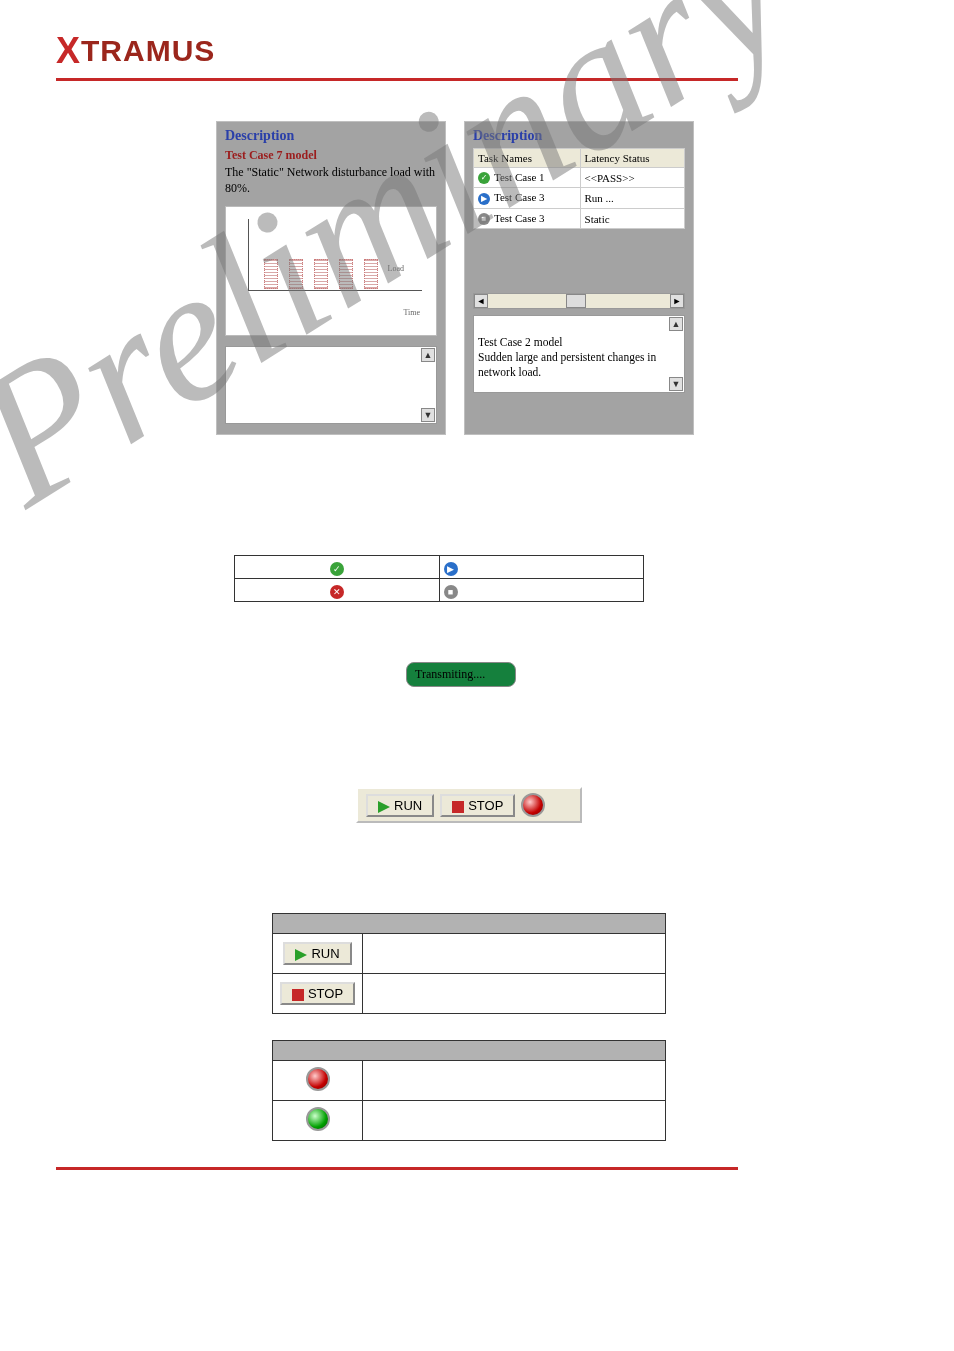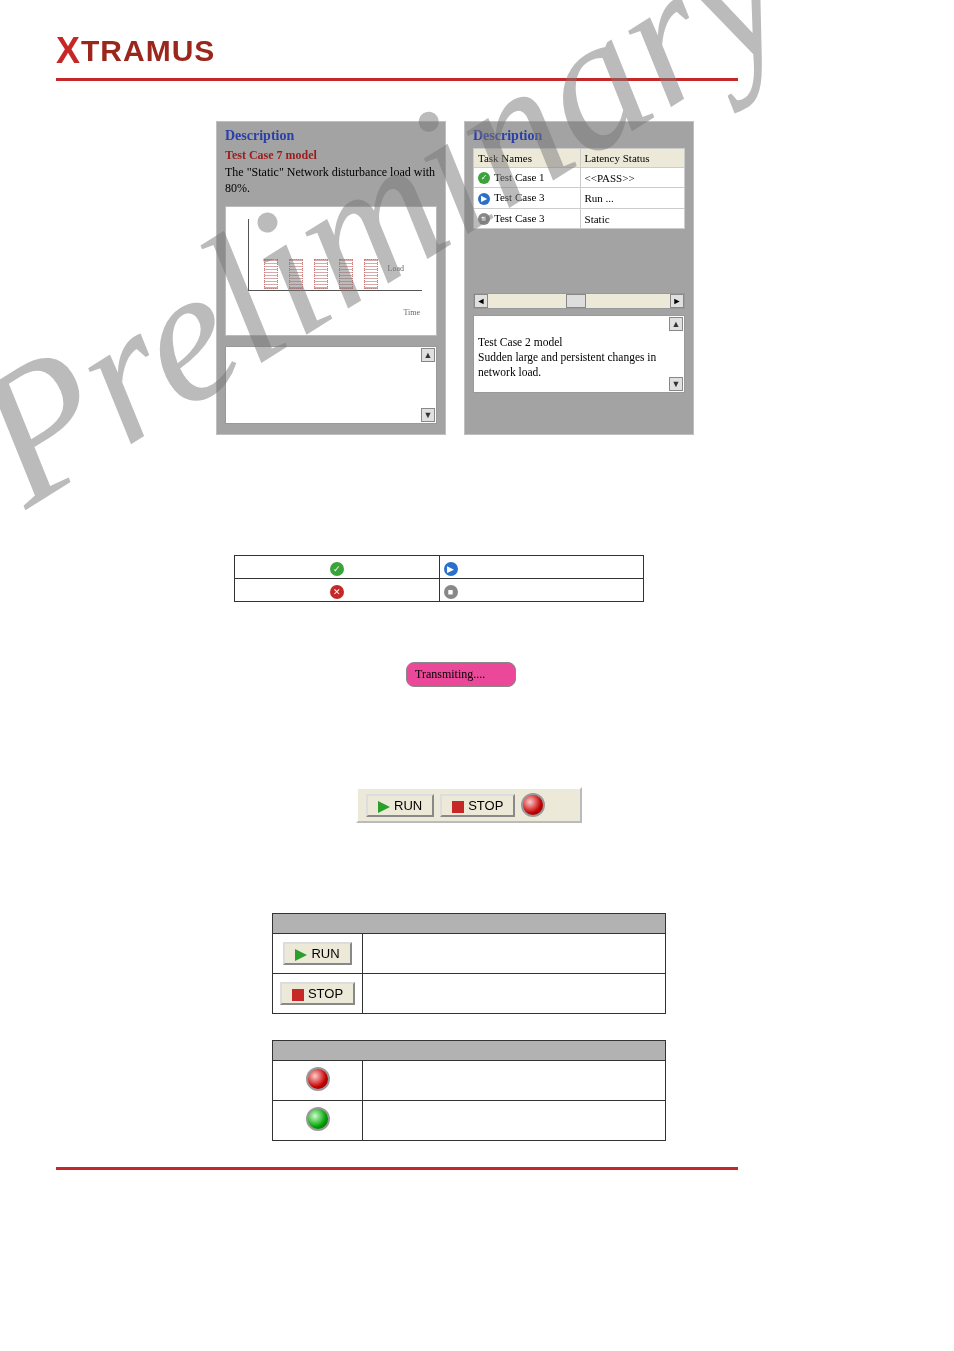--- a/index.html
+++ b/index.html
@@ -172,21 +172,21 @@
   }
   .status-table td:first-child { width: 20px; text-align:center; }
   .ico-big {
     display:inline-block;
     width:14px;height:14px;border-radius:50%;
     font-size:9px;text-align:center;line-height:14px;color:#fff;
   }
   .transmit-box {
     width: 110px;
     padding: 4px 8px;
-    background: #ec4899;
+    background: #15803d;
     border: 1px solid #888;
     border-radius: 8px;
     font-size: 12px;
     margin-left: 350px;
     margin-bottom: 100px;
   }
 
   .runstop-bar {
     display: flex;
     gap: 6px;

